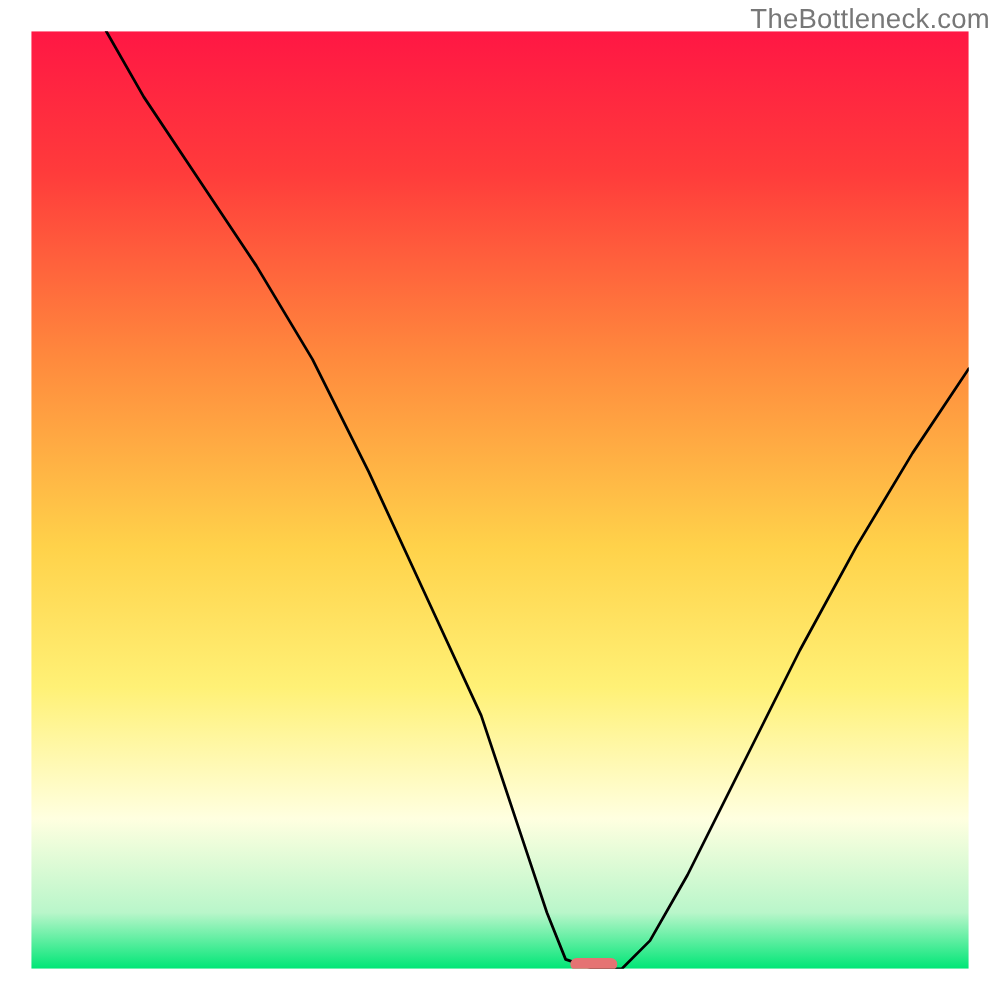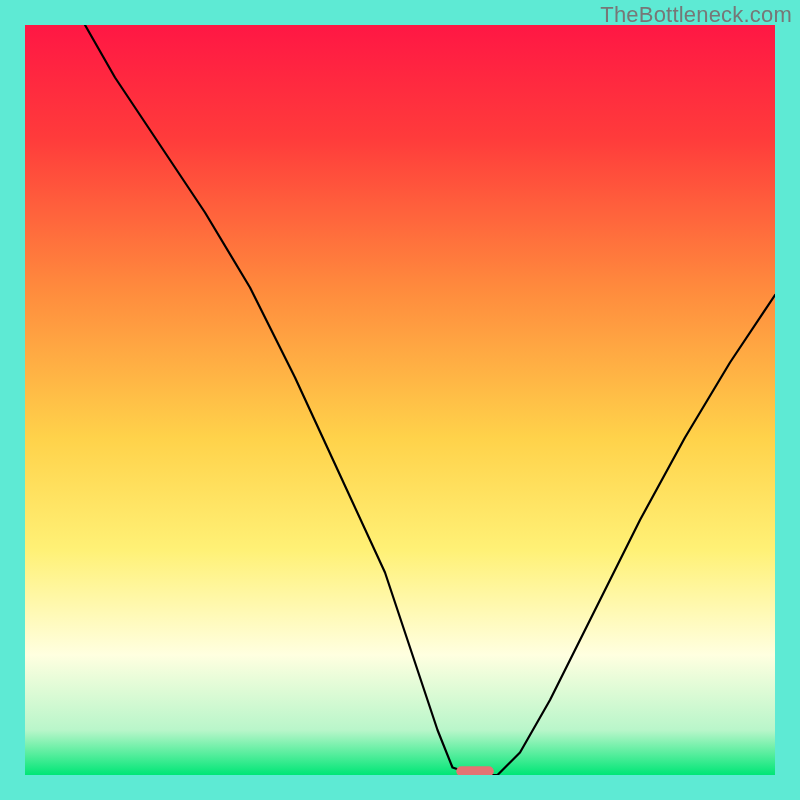--- a/index.html
+++ b/index.html
@@ -8,21 +8,21 @@
     width: 800px;
     height: 800px;
     overflow: hidden;
     background: #000;
     font-family: Arial, Helvetica, sans-serif;
   }
   .frame {
     position: relative;
     width: 800px;
     height: 800px;
-    background: #5eead4;
+    background: #ffffff;
   }
   .plot-area {
     position: absolute;
     left: 25px;
     top: 25px;
     width: 750px;
     height: 750px;
   }
   .plot-area svg {
     display: block;

